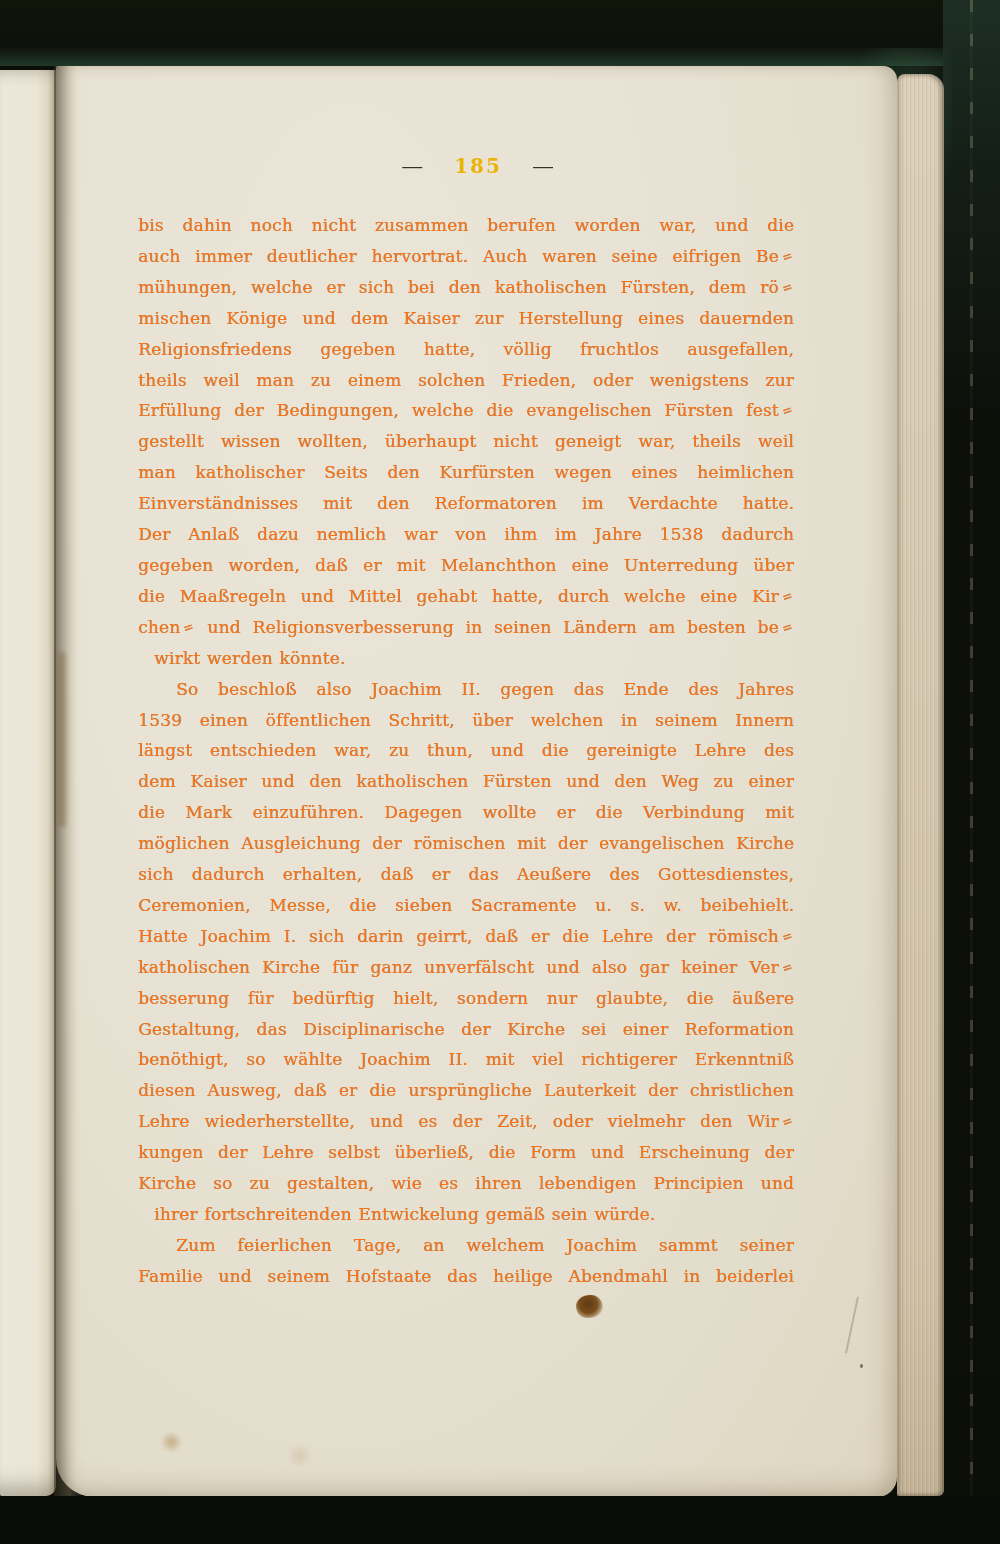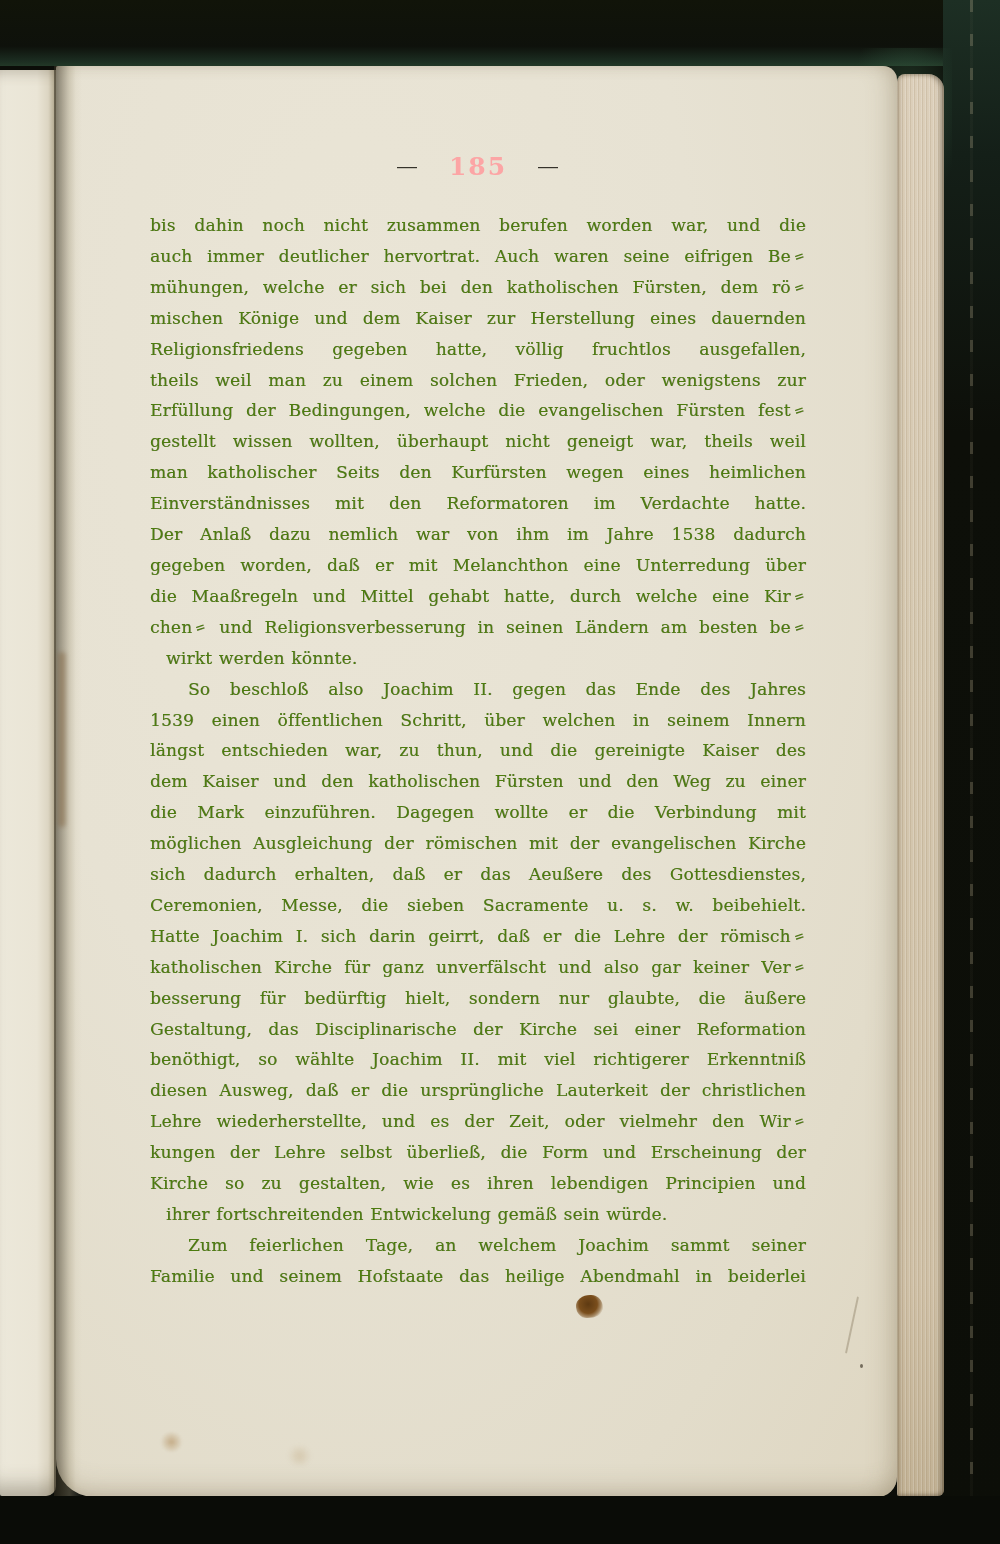--- a/index.html
+++ b/index.html
@@ -39,23 +39,23 @@
   .fore-edge{position:absolute;left:897px;top:74px;width:47px;height:1422px;
     border-radius:8px 16px 6px 2px;
     background:repeating-linear-gradient(90deg,rgba(255,255,255,.16) 0 1px,rgba(139,115,80,.16) 1px 2px,rgba(0,0,0,0) 2px 4px),
       linear-gradient(180deg,#dccfba 0%,#d5c8b0 40%,#cfc0a6 85%,#c2b295 100%);
     box-shadow:inset 3px 0 4px rgba(95,75,48,.28), inset -3px 0 5px rgba(40,30,15,.45);}
 
   
   .page-header{position:absolute;left:150px;top:150px;width:656px;height:32px;
     display:flex;justify-content:center;align-items:center;gap:30px;color:#35322a;}
   .page-header .dash{font-size:22px;letter-spacing:1px;transform:scaleY(.85);}
-  .page-header .num{font-size:25px;font-weight:bold;letter-spacing:2px;color:#fca5a5;}
+  .page-header .num{font-size:20px;font-weight:bold;letter-spacing:2px;color:#eab308;}
 
-  .page-body{position:absolute;left:150px;top:210px;width:656px;color:#4d7c0f;
+  .page-body{position:absolute;left:138px;top:210px;width:656px;color:#f97316;
     font-size:17px;line-height:30.9px;letter-spacing:.2px;word-spacing:1px;
     text-shadow:.4px .4px .6px rgba(52,49,42,.45);}
   .line{text-align:justify;text-align-last:justify;white-space:normal;}
   .line.end{text-align-last:left;margin-left:16px;}
   .line.indent{text-indent:38px;}
   .b{font-weight:normal;}
   .dh{display:inline-block;transform:rotate(-18deg) scale(.72,.85);margin-left:1px;letter-spacing:0;}
 
   
   .ink-stain{position:absolute;left:576px;top:1295px;width:27px;height:23px;z-index:5;
@@ -104,21 +104,21 @@
       <div class="line"><span>gestellt wissen wollten, überhaupt nicht geneigt war, theils weil</span></div>
       <div class="line"><span>man katholischer Seits den Kurfürsten wegen eines heimlichen</span></div>
       <div class="line"><span>Einverständnisses mit den Reformatoren im Verdachte hatte.</span></div>
       <div class="line"><span>Der Anlaß dazu nemlich war von ihm im Jahre </span><span class="b">1538</span><span> dadurch</span></div>
       <div class="line"><span>gegeben worden, daß er mit Melanchthon eine Unterredung über</span></div>
       <div class="line"><span>die Maaßregeln und Mittel gehabt hatte, durch welche eine Kir</span><span class="dh">=</span></div>
       <div class="line"><span>chen</span><span class="dh">=</span><span> und Religionsverbesserung in seinen Ländern am besten be</span><span class="dh">=</span></div>
       <div class="line end"><span>wirkt werden könnte.</span></div>
       <div class="line indent"><span>So beschloß also Joachim </span><span class="b">II.</span><span> gegen das Ende des Jahres</span></div>
       <div class="line"><span class="b">1539</span><span> einen öffentlichen Schritt, über welchen in seinem Innern</span></div>
-      <div class="line"><span>längst entschieden war, zu thun, und die gereinigte Kaiser des</span></div>
+      <div class="line"><span>längst entschieden war, zu thun, und die gereinigte Lehre des</span></div>
       <div class="line"><span>dem Kaiser und den katholischen Fürsten und den Weg zu einer</span></div>
       <div class="line"><span>die Mark einzuführen. Dagegen wollte er die Verbindung mit</span></div>
       <div class="line"><span>möglichen Ausgleichung der römischen mit der evangelischen Kirche</span></div>
       <div class="line"><span>sich dadurch erhalten, daß er das Aeußere des Gottesdienstes,</span></div>
       <div class="line"><span>Ceremonien, Messe, die sieben Sacramente u. s. w. beibehielt.</span></div>
       <div class="line"><span>Hatte Joachim </span><span class="b">I.</span><span> sich darin geirrt, daß er die Lehre der römisch</span><span class="dh">=</span></div>
       <div class="line"><span>katholischen Kirche für ganz unverfälscht und also gar keiner Ver</span><span class="dh">=</span></div>
       <div class="line"><span>besserung für bedürftig hielt, sondern nur glaubte, die äußere</span></div>
       <div class="line"><span>Gestaltung, das Disciplinarische der Kirche sei einer Reformation</span></div>
       <div class="line"><span>benöthigt, so wählte Joachim </span><span class="b">II.</span><span> mit viel richtigerer Erkenntniß</span></div>

